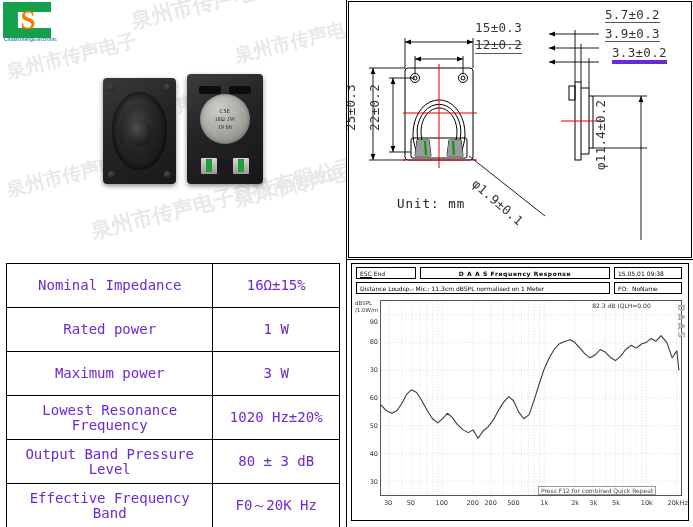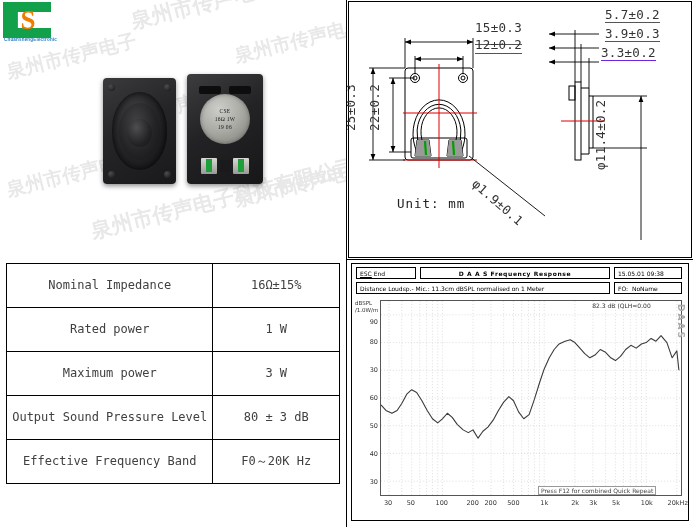--- a/index.html
+++ b/index.html
@@ -73,21 +73,21 @@
   #spk-back .term{position:absolute;top:84px;width:16px;height:16px;
      background:linear-gradient(#d9d9d4,#9a9a94);border-radius:1px;}
   #spk-back .term .grn{position:absolute;left:5px;top:1px;width:6px;height:13px;
      background:#1f9e3c;}
   #spk-back .ctr{position:absolute;left:33px;top:86px;width:11px;height:12px;
      background:#1a1a1c;border-radius:2px;}
 
   
   #spec-table{position:absolute;left:6px;top:3px;width:334px;border-collapse:collapse;}
   #spec-table td{border:1px solid #000;font-family:"DejaVu Sans Mono","Liberation Mono",monospace;
-     font-size:12px;text-align:center;padding:5px 2px;color:#404040;line-height:15px;}
+     font-size:14px;text-align:center;padding:5px 2px;color:#6d28d9;line-height:15px;}
   #spec-table td.k{width:62%;}
   #spec-table td.v{width:38%;}
   #spec-table tr{height:44px;}
 
   
   #dwg{position:absolute;left:0;top:0;width:347px;height:260px;}
   .dim-txt{position:absolute;font-family:"DejaVu Sans Mono","Liberation Mono",monospace;
      font-size:12.5px;color:#333;white-space:nowrap;letter-spacing:.3px;}
   .unit-txt{position:absolute;font-family:"DejaVu Sans Mono","Liberation Mono",monospace;
      font-size:12.5px;color:#222;letter-spacing:1px;}
@@ -277,42 +277,47 @@
 
     <div class="dim-txt" style="left:-20px;top:100px;transform:rotate(-90deg);">25±0.3</div>
     <div class="dim-txt" style="left:4px;top:100px;transform:rotate(-90deg);">22±0.2</div>
 
     <div class="dim-txt" style="left:132px;top:176px;transform:rotate(41deg);transform-origin:left top;">φ1.9±0.1</div>
 
     <div class="unit-txt" style="left:50px;top:196px;">Unit: mm</div>
 
     <div class="dim-txt" style="left:258px;top:7px;border-bottom:1px solid #555;">5.7±0.2</div>
     <div class="dim-txt" style="left:258px;top:26px;border-bottom:1px solid #555;">3.9±0.3</div>
-    <div class="dim-txt" style="left:254px;top:45px;border-bottom:1px solid #6d28d9;">3.3±0.2</div>
+    <div class="dim-txt" style="left:265px;top:45px;border-bottom:4px solid #6d28d9;">3.3±0.2</div>
 
     <div class="dim-txt" style="left:246px;top:170px;transform:rotate(-90deg);transform-origin:left top;">φ11.4±0.2</div>
   </div>
 
   <div class="quad" id="spec-panel">
     <table id="spec-table">
       <tbody>
         <tr>
           <td class="k">Nominal Impedance</td>
           <td class="v">16Ω±15%</td>
         </tr>
         <tr>
           <td class="k">Rated power</td>
           <td class="v">1 W</td>
         </tr>
         <tr>
           <td class="k">Maximum power</td>
           <td class="v">3 W</td>
         </tr>
         <tr>
-          <td class="k">Output Sound Pressure
+          <td class="k">Lowest Resonance
+Frequency</td>
+          <td class="v">1020 Hz±20%</td>
+        </tr>
+        <tr>
+          <td class="k">Output Band Pressure
 Level</td>
           <td class="v">80 ± 3 dB</td>
         </tr>
         <tr>
           <td class="k">Effective Frequency Band</td>
           <td class="v">F0～20K Hz</td>
         </tr>
       </tbody>
     </table>
   </div>

